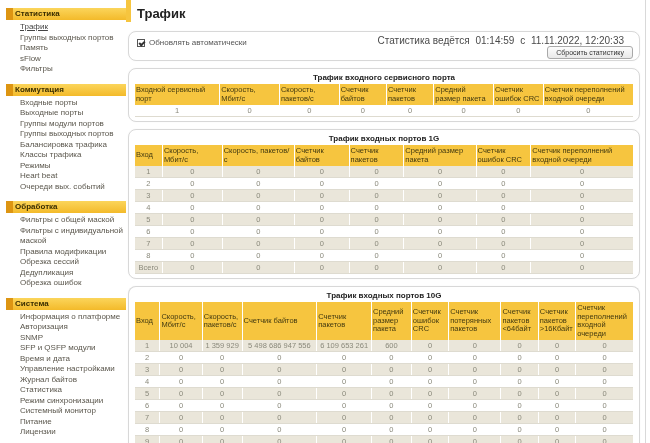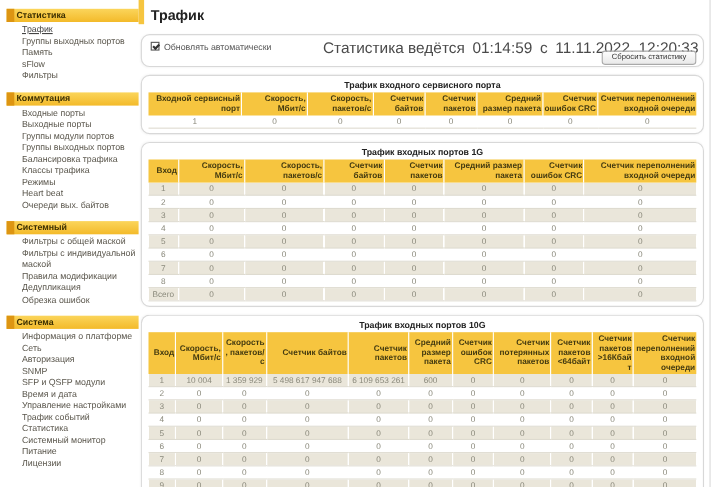--- a/index.html
+++ b/index.html
@@ -33,48 +33,48 @@
   h1{margin:2px 0 0 0;font-size:13px;color:#222;}
 
   .panel{
     background:#fff;border:1px solid #d8d8d8;border-radius:8px;
     padding:4px 6px;margin-bottom:7px;box-sizing:border-box;
     box-shadow:0 0 2px rgba(0,0,0,0.04);
   }
 
   
   .toolbar{height:30px;position:relative;padding:3px 6px;}
-  .chk-row{position:absolute;left:8px;top:6px;display:flex;cursor:pointer;}
+  .chk-row{position:absolute;left:8px;top:6px;display:flex;align-items:center;cursor:pointer;}
   .chk-row input{
     appearance:none;-webkit-appearance:none;width:8px;height:8px;margin:0 4px 0 0;
     border:1px solid #555;background:#fff;position:relative;cursor:pointer;
   }
   .chk-row input:checked::after{
     content:"";position:absolute;left:1px;top:1px;width:4px;height:2px;
     border-left:2px solid #333;border-bottom:2px solid #333;transform:rotate(-45deg);
   }
   .chk-row span{font-size:8px;color:#555;}
-  .stats-line{position:absolute;right:4px;top:3px;font-size:14px;color:#4a4a4a;white-space:nowrap;}
+  .stats-line{position:absolute;right:15px;top:3px;font-size:10px;color:#4a4a4a;white-space:nowrap;}
   .stats-line span{margin-left:3px;}
   .tb-btn{
     position:absolute;right:6px;top:14px;height:13px;padding:0 8px;
     font-size:7px;color:#333;font-family:inherit;
     background:linear-gradient(#fdfdfd,#e9e9e9);
     border:1px solid #a9a9a9;border-radius:3px;cursor:pointer;line-height:9px;
   }
 
   
   table.tbl{width:100%;border-collapse:collapse;table-layout:fixed;}
   table.tbl tr.t-title td{
     text-align:center;font-size:8px;font-weight:bold;color:#222;
     padding:0 0 2px 0;background:#fff;border:none;
   }
   table.tbl th{
-    background:#f6c53f;color:#433a10;font-size:7.5px;font-weight:bold;
-    text-align:right;vertical-align:middle;padding:2px 1px;line-height:8.5px;
+    background:#f6c53f;color:#433a10;font-size:7.5px;font-weight:normal;
+    text-align:left;vertical-align:middle;padding:2px 1px;line-height:8.5px;
     border-left:1px solid #fff;word-wrap:break-word;
   }
   table.tbl th:first-child{border-left:none;}
   table.tbl td{
     font-size:7.5px;color:#8a897b;text-align:center;padding:1px;
     line-height:9px;border-bottom:1px solid #dedbd0;border-left:1px solid #fff;
     white-space:nowrap;overflow:hidden;
   }
   table.tbl td:first-child{border-left:none;}
   table.tbl tr.zo td{background:#eae6da;}
@@ -106,49 +106,50 @@
          <span>Коммутация</span>
        </div>
        <a class="side-link">Входные порты</a>
           <a class="side-link">Выходные порты</a>
           <a class="side-link">Группы модули портов</a>
           <a class="side-link">Группы выходных портов</a>
           <a class="side-link">Балансировка трафика</a>
           <a class="side-link">Классы трафика</a>
           <a class="side-link">Режимы</a>
           <a class="side-link">Heart beat</a>
-          <a class="side-link">Очереди вых. байтов</a>
+          <a class="side-link">Очереди вых. событий</a>
 
      </div>
         <div class="side-sec">
        <div class="side-hd">
          <span class="hd-sq"></span>
-         <span>Системный</span>
+         <span>Обработка</span>
        </div>
        <a class="side-link">Фильтры с общей маской</a>
           <a class="side-link">Фильтры с индивидуальной маской</a>
           <a class="side-link">Правила модификации</a>
+          <a class="side-link">Обрезка сессий</a>
           <a class="side-link">Дедупликация</a>
           <a class="side-link">Обрезка ошибок</a>
 
      </div>
         <div class="side-sec">
        <div class="side-hd">
          <span class="hd-sq"></span>
          <span>Система</span>
        </div>
        <a class="side-link">Информация о платформе</a>
-          <a class="side-link">Сеть</a>
           <a class="side-link">Авторизация</a>
           <a class="side-link">SNMP</a>
           <a class="side-link">SFP и QSFP модули</a>
           <a class="side-link">Время и дата</a>
           <a class="side-link">Управление настройками</a>
-          <a class="side-link">Трафик событий</a>
+          <a class="side-link">Журнал байтов</a>
           <a class="side-link">Статистика</a>
+          <a class="side-link">Режим синхронизации</a>
           <a class="side-link">Системный монитор</a>
           <a class="side-link">Питание</a>
           <a class="side-link">Лицензии</a>
 
      </div>
       </div>
 
   </aside>
 
   <main>
@@ -360,21 +361,21 @@
               <th>Счетчик ошибок CRC</th>
               <th>Счетчик потерянных пакетов</th>
               <th>Счетчик пакетов &lt;64байт</th>
               <th>Счетчик пакетов &gt;16Кбайт</th>
               <th>Счетчик переполнений входной очереди</th>
             </tr>
             <tr class="zo">
               <td>1</td>
               <td>10 004</td>
               <td>1 359 929</td>
-              <td>5 498 617 947 688</td>
+              <td>5 498 686 947 556</td>
               <td>6 109 653 261</td>
               <td>600</td>
               <td>0</td>
               <td>0</td>
               <td>0</td>
               <td>0</td>
               <td>0</td>
             </tr>
             <tr class="ze">
               <td>2</td>

